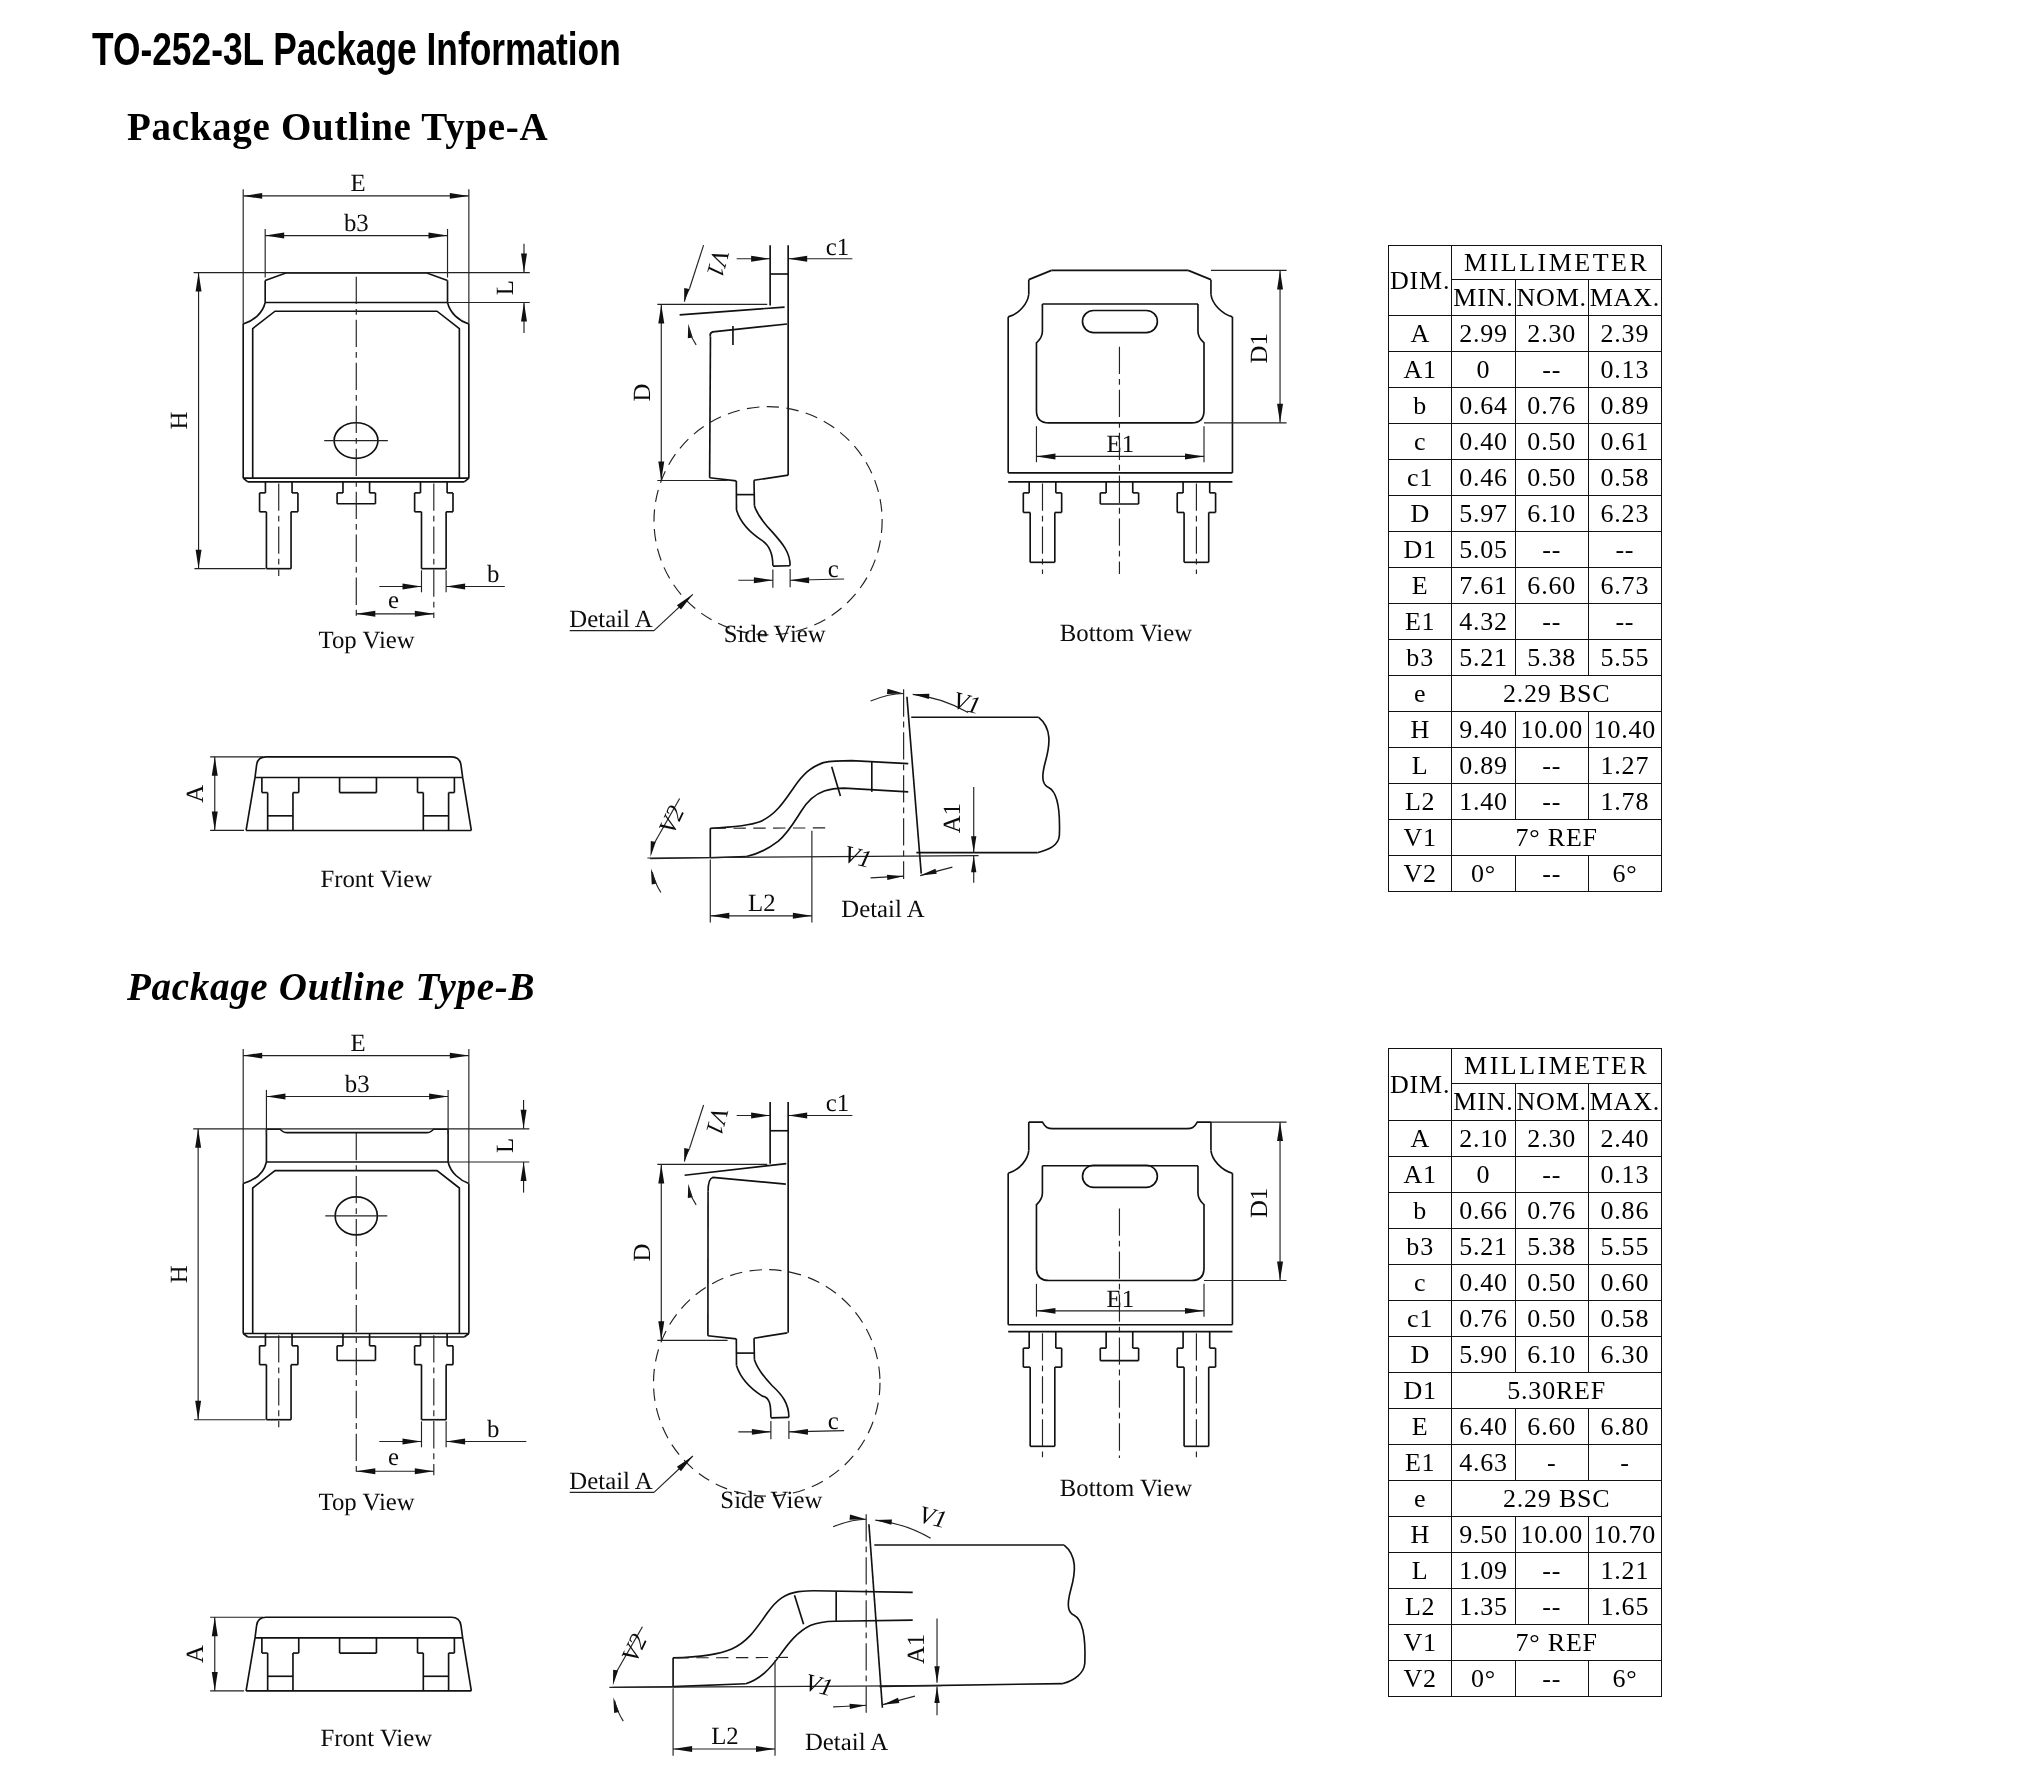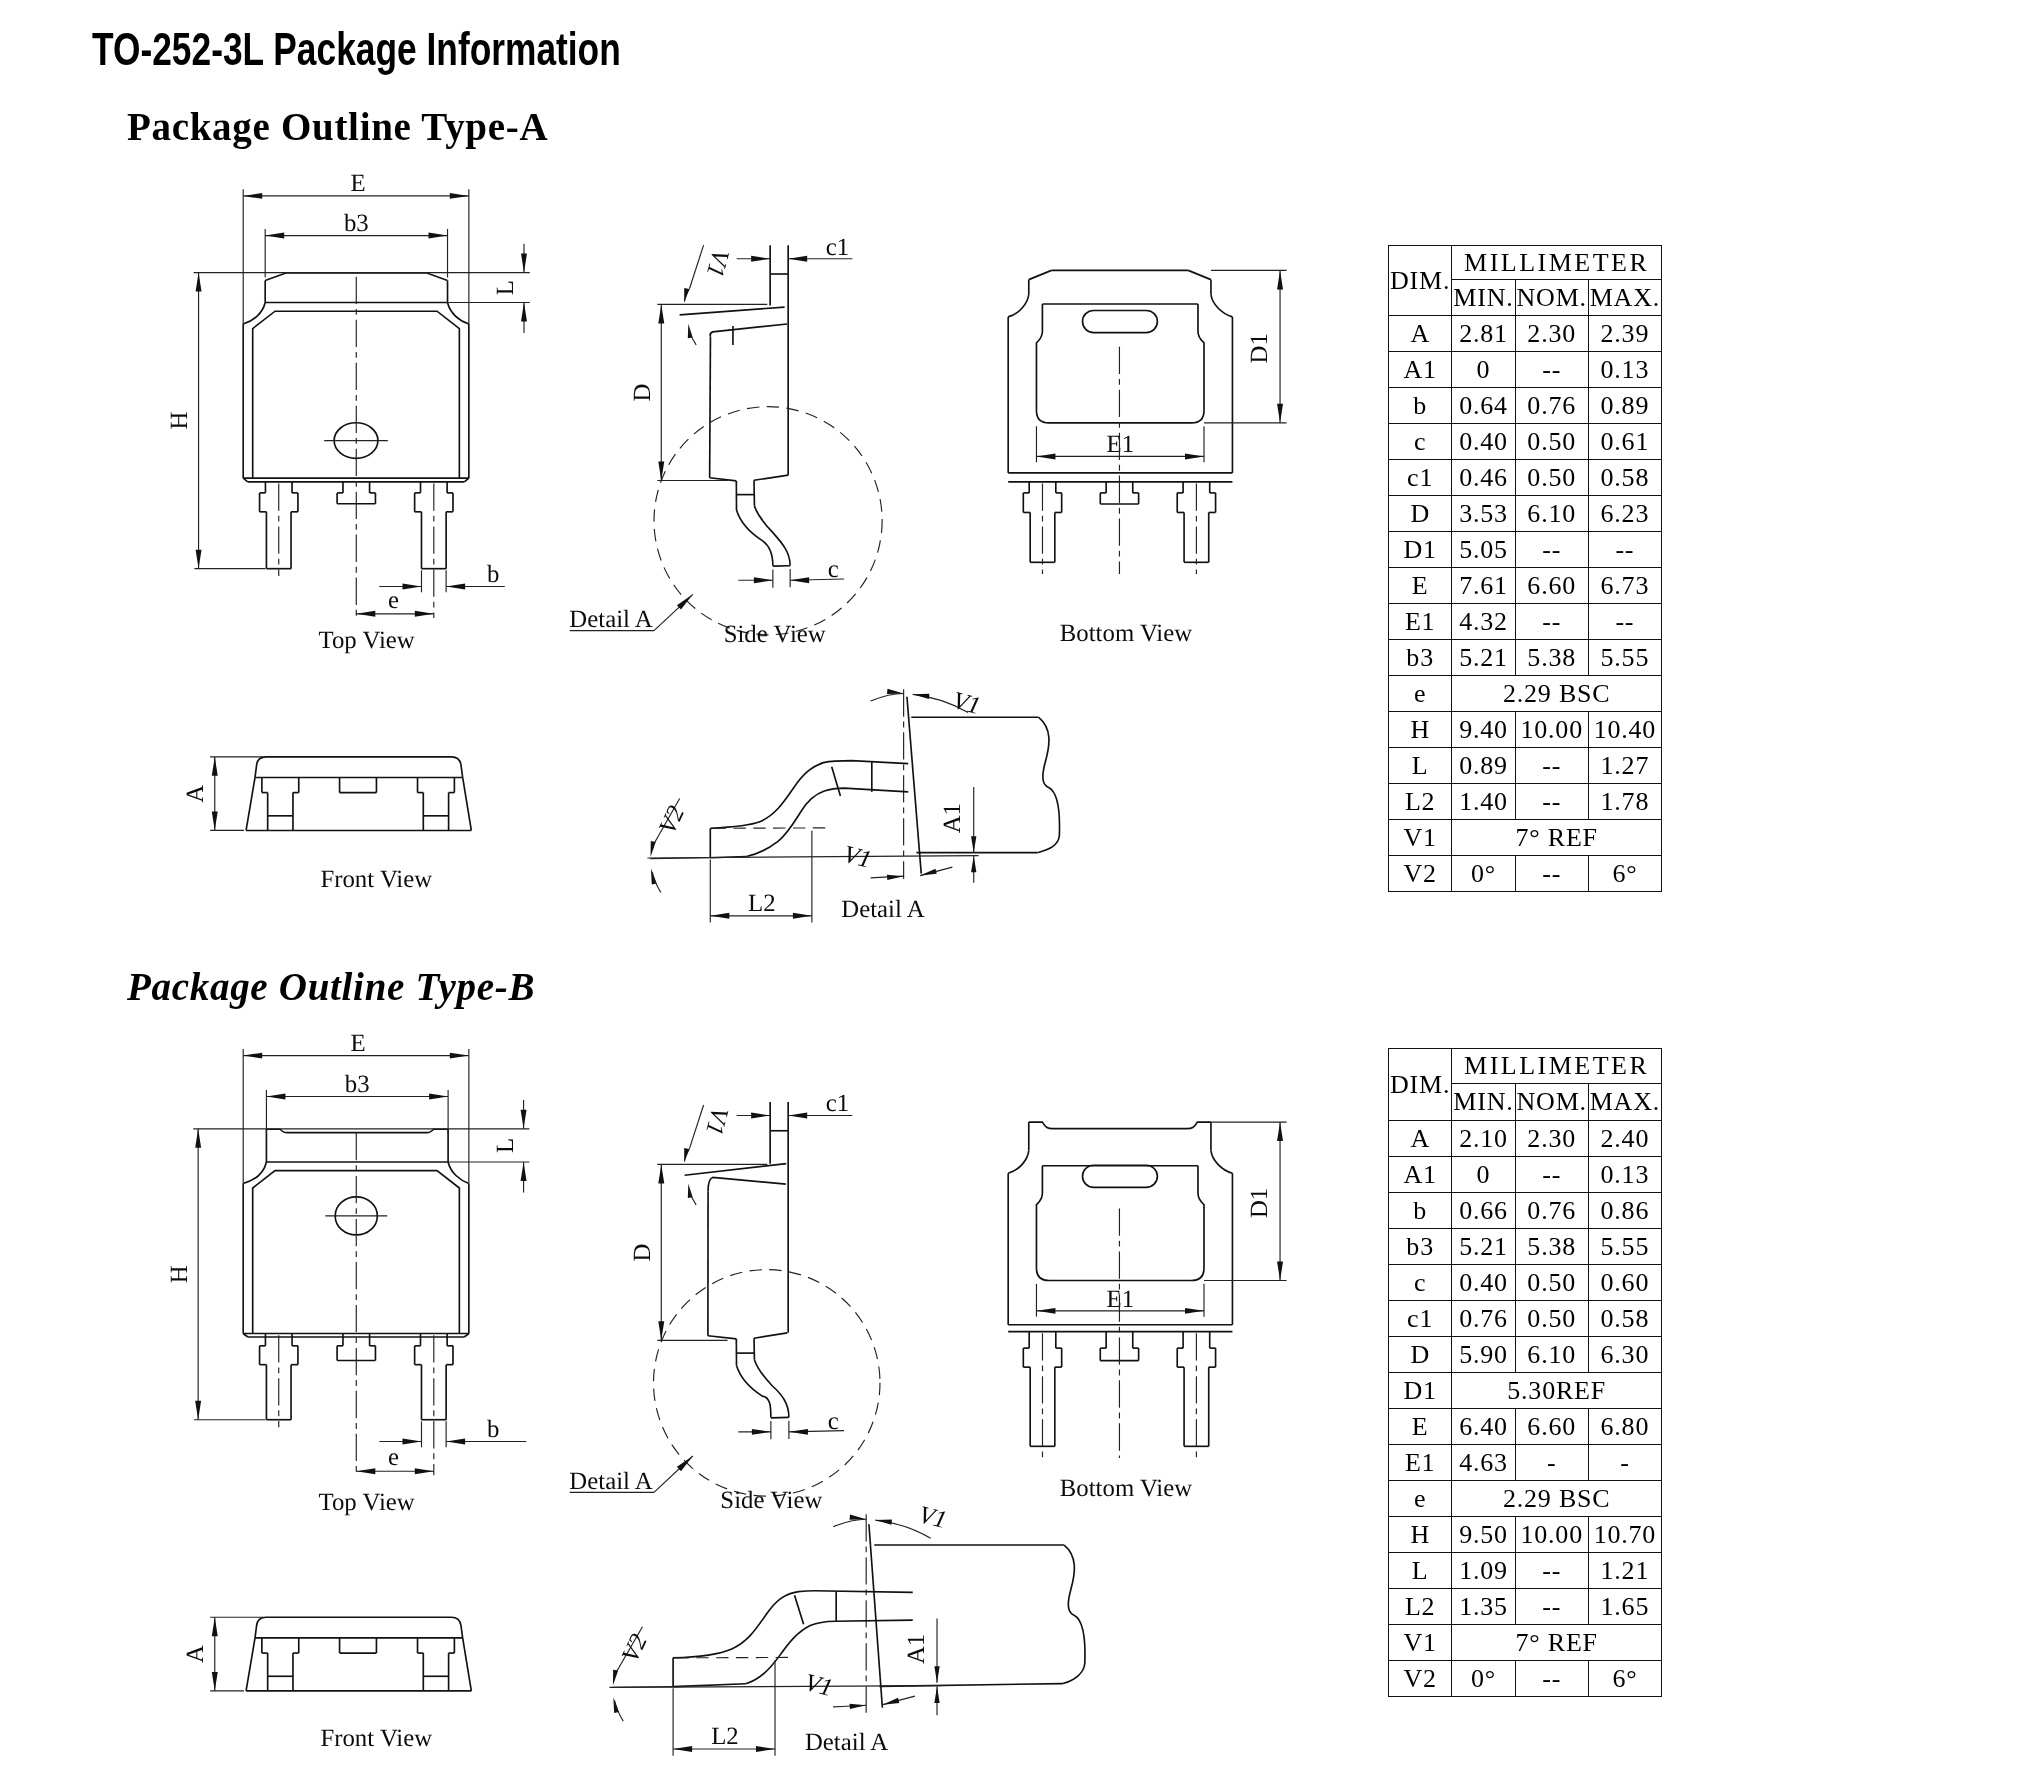--- a/index.html
+++ b/index.html
@@ -555,21 +555,21 @@
           <td rowspan="2" class="dimh">DIM.</td>
           <td colspan="3" class="mm">MILLIMETER</td>
         </tr>
         <tr style="height:36px">
           <td>MIN.</td>
           <td>NOM.</td>
           <td>MAX.</td>
         </tr>
         <tr style="height:36px">
           <td>A</td>
-          <td>2.81</td>
+          <td>2.99</td>
           <td>2.30</td>
           <td>2.39</td>
         </tr>
         <tr style="height:36px">
           <td>A1</td>
           <td>0</td>
           <td>--</td>
           <td>0.13</td>
         </tr>
         <tr style="height:36px">
@@ -585,21 +585,21 @@
           <td>0.61</td>
         </tr>
         <tr style="height:36px">
           <td>c1</td>
           <td>0.46</td>
           <td>0.50</td>
           <td>0.58</td>
         </tr>
         <tr style="height:36px">
           <td>D</td>
-          <td>3.53</td>
+          <td>5.97</td>
           <td>6.10</td>
           <td>6.23</td>
         </tr>
         <tr style="height:36px">
           <td>D1</td>
           <td>5.05</td>
           <td>--</td>
           <td>--</td>
         </tr>
         <tr style="height:36px">

